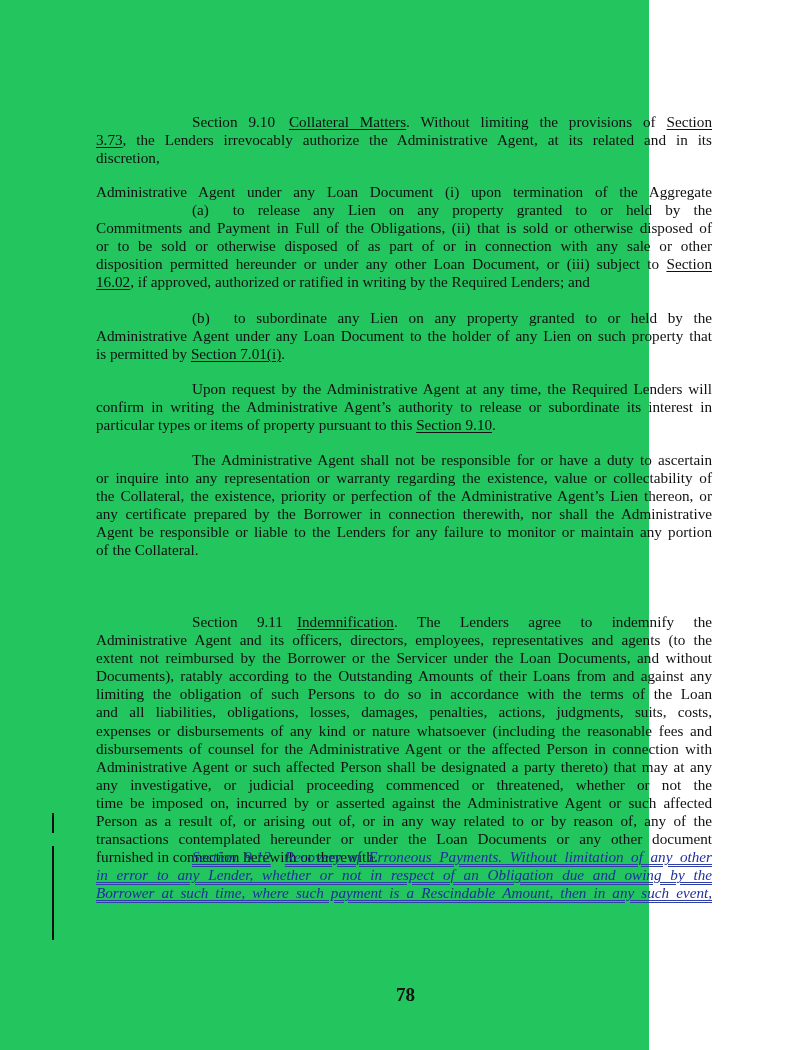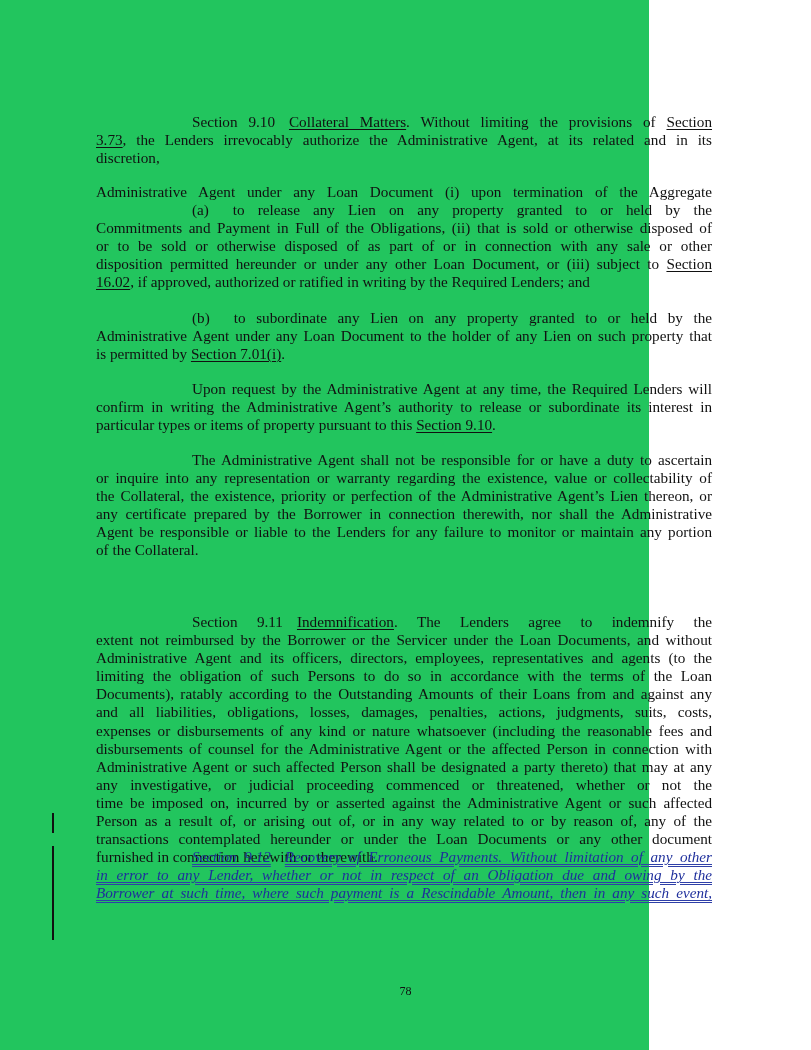--- a/index.html
+++ b/index.html
@@ -8,21 +8,21 @@
   .page { position: absolute; left: 0; top: 0; width: 649px; height: 1050px; background: #22c55e; }
   .para { position: absolute; left: 96px; width: 616px; font-size: 15.2px; line-height: 18.1px; }
   .line { display: block; white-space: nowrap; text-align: justify; text-align-last: justify; height: 18.1px; }
   .line.last { text-align-last: left; font-family: Liberation Serif, serif; }
   .indent { padding-left: 96px; }
   .u { text-decoration: underline; text-underline-offset: 2px; text-decoration-thickness: 1px; }
   .tab { display: inline-block; }
   .ins { color: #1f2f9c; text-decoration: underline; text-decoration-style: double;
          text-decoration-color: #2f3fa8; text-underline-offset: 2px; text-decoration-thickness: 1px; }
   .change-bar { position: absolute; left: 52px; width: 1.5px; background: #111; }
-  .page-number { position: absolute; top: 984px; left: 0; width: 811px; text-align: center; font-size: 12px; }
+  .page-number { position: absolute; top: 984px; left: 0; width: 811px; text-align: center; font-size: 19px; font-weight: bold; }
 </style>
 </head>
 <body>
 
 <div class="page">
 
   <div class="para" style="top:113px;">
     <span class="line indent" style="white-space: nowrap; display: block;">
       <span>Section 9.10</span><span class="tab" style="width:14px"></span><span class="u">Collateral Matters</span><span>.  Without limiting the provisions of </span><span class="u">Section</span>
     </span>
@@ -55,24 +55,24 @@
     <span class="line indent" style="white-space: nowrap; display: block;">The Administrative Agent shall not be responsible for or have a duty to ascertain</span>
     <span class="line" style="white-space: nowrap; display: block;">or inquire into any representation or warranty regarding the existence, value or collectability of</span>
     <span class="line" style="white-space: nowrap; display: block;">the Collateral, the existence, priority or perfection of the Administrative Agent’s Lien thereon, or</span>
     <span class="line" style="white-space: nowrap; display: block;">any certificate prepared by the Borrower in connection therewith, nor shall the Administrative</span>
     <span class="line" style="white-space: nowrap; display: block;">Agent be responsible or liable to the Lenders for any failure to monitor or maintain any portion</span>
     <span class="line last">of the Collateral.</span>
   </div>
 
   <div class="para" style="top:577px;margin-top:36px;">
     <span class="line indent" style="white-space: nowrap; display: block;"><span>Section 9.11</span><span class="tab" style="width:14px"></span><span class="u">Indemnification</span><span>.   The Lenders agree to indemnify the</span></span>
+    <span class="line" style="white-space: nowrap; display: block;">Administrative Agent and its officers, directors, employees, representatives and agents (to the</span>
     <span class="line" style="white-space: nowrap; display: block;">extent not reimbursed by the Borrower or the Servicer under the Loan Documents, and without</span>
-    <span class="line" style="white-space: nowrap; display: block;">Administrative Agent and its officers, directors, employees, representatives and agents (to the</span>
+    <span class="line" style="white-space: nowrap; display: block;">Documents), ratably according to the Outstanding Amounts of their Loans from and against any</span>
     <span class="line" style="white-space: nowrap; display: block;">limiting the obligation of such Persons to do so in accordance with the terms of the Loan</span>
-    <span class="line" style="white-space: nowrap; display: block;">Documents), ratably according to the Outstanding Amounts of their Loans from and against any</span>
     <span class="line" style="white-space: nowrap; display: block;">and all liabilities, obligations, losses, damages, penalties, actions, judgments, suits, costs,</span>
     <span class="line" style="white-space: nowrap; display: block;">expenses or disbursements of any kind or nature whatsoever (including the reasonable fees and</span>
     <span class="line" style="white-space: nowrap; display: block;">disbursements of counsel for the Administrative Agent or the affected Person in connection with</span>
     <span class="line" style="white-space: nowrap; display: block;">Administrative Agent or such affected Person shall be designated a party thereto) that may at any</span>
     <span class="line" style="white-space: nowrap; display: block;">any investigative, or judicial proceeding commenced or threatened, whether or not the</span>
     <span class="line" style="white-space: nowrap; display: block;">time be imposed on, incurred by or asserted against the Administrative Agent or such affected</span>
     <span class="line" style="white-space: nowrap; display: block;">Person as a result of, or arising out of, or in any way related to or by reason of, any of the</span>
     <span class="line" style="white-space: nowrap; display: block;">transactions contemplated hereunder or under the Loan Documents or any other document</span>
     <span class="line last">furnished in connection herewith or therewith.</span>
   </div>

